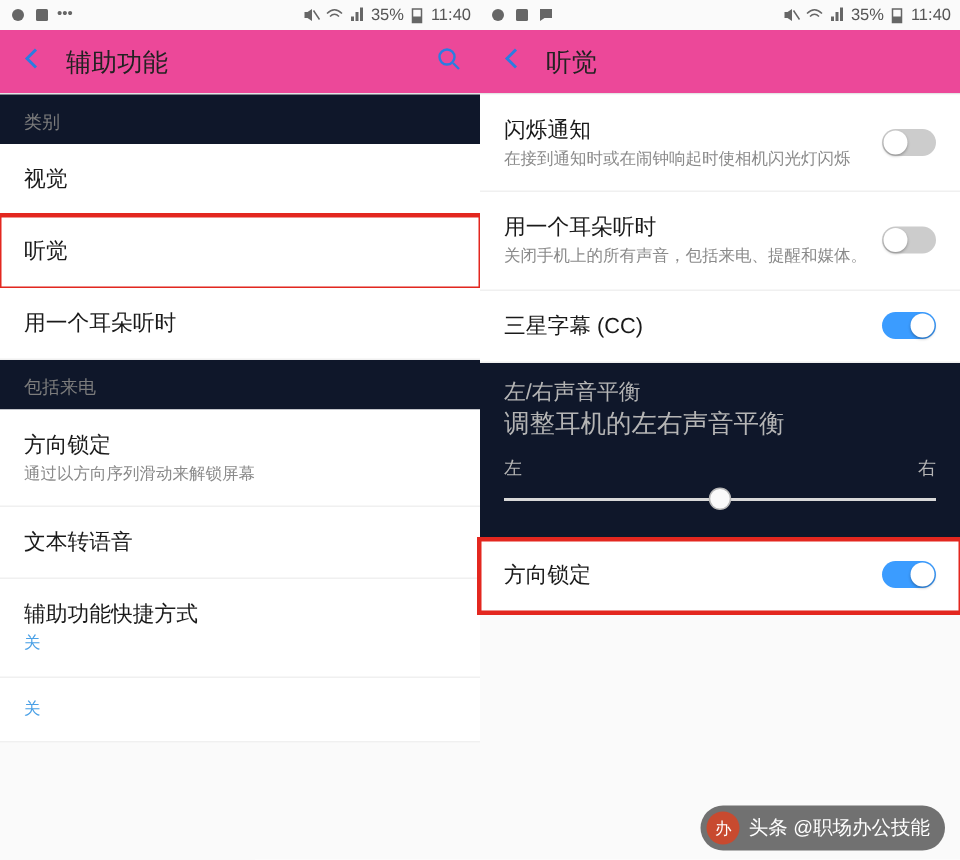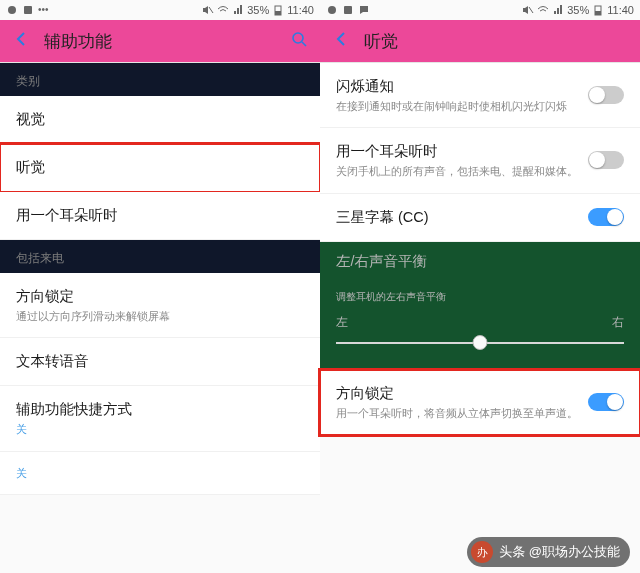--- a/index.html
+++ b/index.html
@@ -50,24 +50,24 @@
   }
   .switch::after {
     content: ""; position: absolute; width: 16px; height: 16px;
     background: #fff; border-radius: 50%; top: 1px; left: 1px;
     box-shadow: 0 1px 2px rgba(0,0,0,.3);
   }
   .switch.on { background: #3b9cff; }
   .switch.on::after { left: auto; right: 1px; }
   .redbox { outline: 3px solid #e3271f; outline-offset: -1px; }
   .balance-block {
-    padding: 10px 16px 16px; background: #14532d; border-bottom:1px solid #f0f0f0;
+    padding: 10px 16px 16px; background: #0f172a; border-bottom:1px solid #f0f0f0;
   }
   .balance-block .bt { font-size: 14.5px; color: #b5b5b5; }
-  .balance-block .bd { font-size: 10px; color: #b5b5b5; margin-top:19px;}
+  .balance-block .bd { font-size: 17px; color: #b5b5b5; margin-top:0;}
   .balance-block .lr { display:flex; justify-content:space-between; margin-top:10px; font-size:12px; color:#b5b5b5;}
   .slider {
     position: relative; height: 20px; margin-top:2px;
   }
   .slider .track {
     position:absolute; top:9px; left:0; right:0; height:2px; background:#d8d8d8;
   }
   .slider .thumb {
     position:absolute; top:2px; left:50%; transform:translateX(-50%);
     width:15px; height:15px; border-radius:50%;
@@ -238,21 +238,20 @@
       </div>
       <div class="slider">
         <div class="track"></div>
         <div class="thumb"></div>
       </div>
     </div>
 
     <div class="item toggle redbox">
       <div class="txt">
         <span class="t">方向锁定</span>
-        <span class="d">用一个耳朵听时，将音频从立体声切换至单声道。</span>
       </div>
       <div class="switch on"></div>
     </div>
 
   </div>
 </div>
 
 <div class="watermark">
   <span class="av">办</span>
   <span>头条 @职场办公技能</span>

